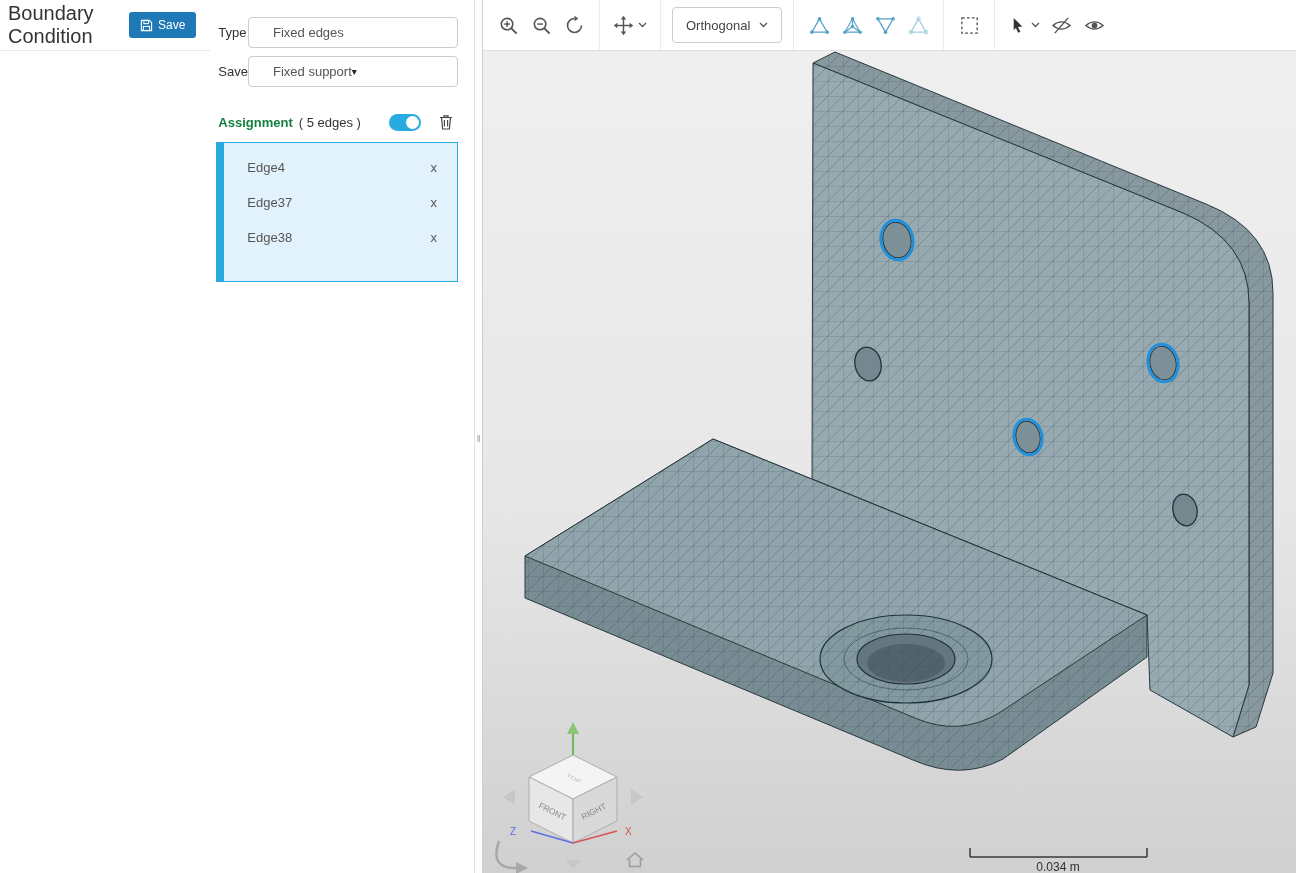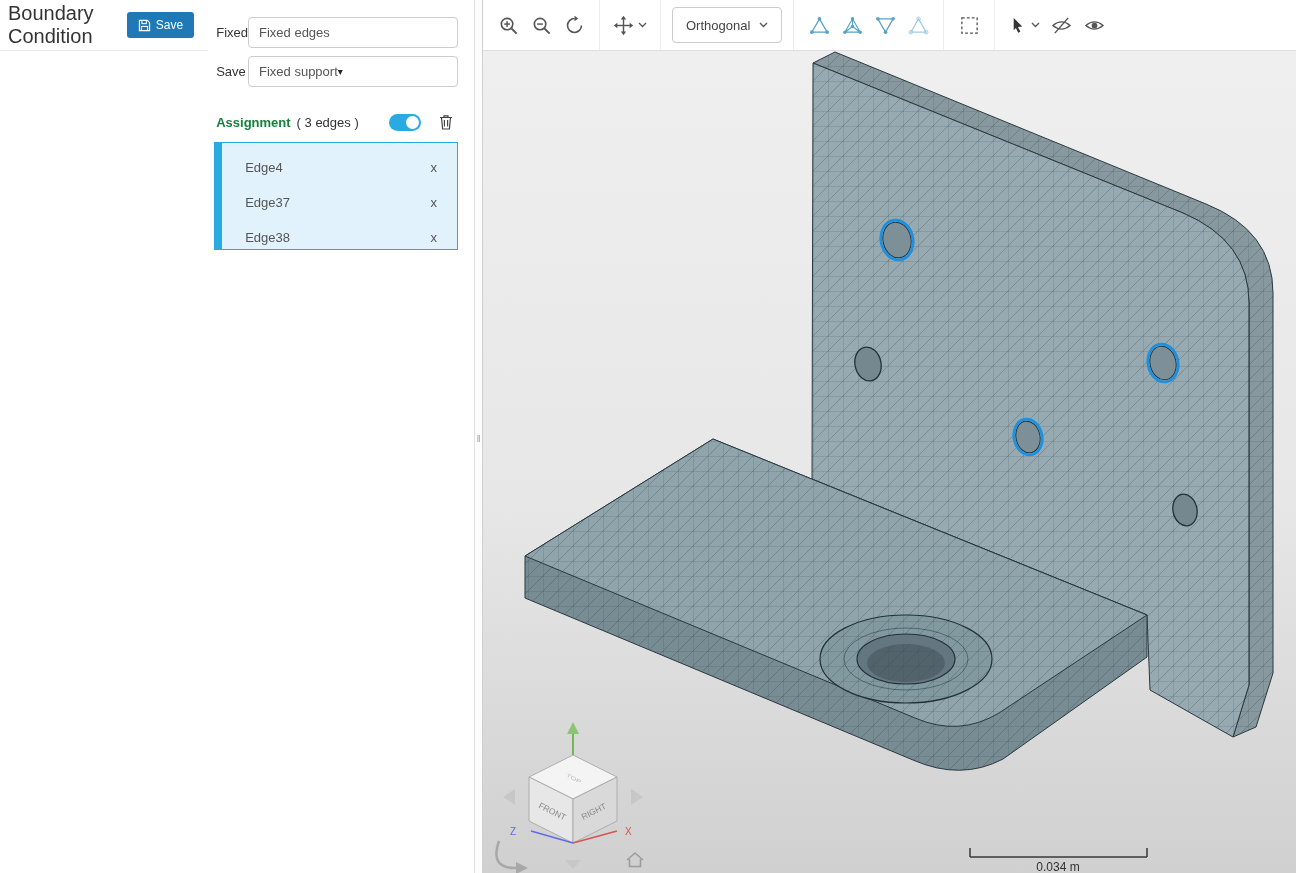--- a/index.html
+++ b/index.html
@@ -12,35 +12,35 @@
   .panel-header { display: flex; align-items: center; justify-content: space-between;
                   padding: 10px 14px 10px 8px; border-bottom: 1px solid #e8e8e8; height: 51px; }
   .panel-title { font-size: 20px; color: #333; }
   .save-btn { display: inline-flex; align-items: center; gap: 5px; background: #1f79b6; color: #fff;
               border: none; border-radius: 3px; padding: 6px 11px; font-size: 12px; cursor: pointer;
               font-family: "Liberation Sans", sans-serif; }
   .panel-body { padding: 17px 16px 0 8px; }
   .form-row { display: flex; align-items: center; margin-bottom: 8px; }
   .form-row .field-label { flex: 1; font-size: 13px; color: #333; }
   .text-input, .select-box { width: 210px; height: 31px; border: 1px solid #ccc; border-radius: 4px;
-              font-size: 13px; color: #555; padding: 0 10px; background: #fff;
+              font-size: 13px; color: #555; padding: 0 24px; background: #fff;
               font-family: "Liberation Sans", sans-serif; }
   .select-box { display: flex; align-items: center; cursor: pointer; }
   .caret { font-size: 10px; color: #222; line-height: 1; }
 
   .assign-header { display: flex; align-items: center; margin-top: 26px; margin-bottom: 11px; }
   .assign-label { font-size: 13px; font-weight: bold; color: #15803d; }
   .assign-count { font-size: 13px; color: #333; margin-left: 6px; }
   .assign-controls { margin-left: auto; display: flex; align-items: center; gap: 17px; padding-right: 4px; }
   .toggle { width: 32px; height: 17px; border-radius: 9px; background: #29abe2; position: relative; cursor: pointer; }
   .toggle-knob { position: absolute; right: 2px; top: 2px; width: 13px; height: 13px; border-radius: 50%; background: #fff; }
   .trash-btn { background: none; border: none; cursor: pointer; display: flex; align-items: center; }
 
   .assign-box { border: 1px solid #29abe2; border-left: 8px solid #29abe2; background: #e1f2fc;
-                height: 108px; padding-top: 7px; margin-left: -2px; }
+                height: 140px; padding-top: 7px; margin-left: -2px; }
   .edge-row { display: flex; align-items: center; height: 35px; padding: 0 20px 0 23px;
               font-size: 13px; color: #555; }
   .edge-remove { margin-left: auto; color: #555; font-size: 13px; cursor: pointer; background: none; border: none;
                  font-family: "Liberation Sans", sans-serif; }
 
   
   .gutter { width: 9px; flex: none; background: #fdfdfd; border-left: 1px solid #e2e2e2;
             border-right: 1px solid #cfcfcf; position: relative; }
   .gutter-handle { position: absolute; top: 434px; left: 0; width: 100%; text-align: center;
                    color: #9a9a9a; font-size: 9px; }
@@ -77,34 +77,34 @@
             <rect x="4.2" y="1.6" width="4.8" height="3.4" fill="none" stroke="#fff" stroke-width="1.1"></rect>
             <rect x="3.6" y="8" width="6.8" height="4.4" fill="none" stroke="#fff" stroke-width="1.1"></rect>
           </svg>
         </span>
         <span>Save</span>
       </button>
     </div>
 
     <div class="panel-body">
       <div class="form-row">
-        <span class="field-label">Fixed</span>
+        <span class="field-label">Type</span>
         <input class="text-input" type="text" value="Fixed edges" style="">
       </div>
       <div class="form-row">
         <span class="field-label">Save</span>
         <div class="select-box">
           <span>Fixed support</span>
           <span class="caret">▾</span>
         </div>
       </div>
 
       <div class="assign-header">
         <span class="assign-label">Assignment</span>
-        <span class="assign-count">( 3 edges )</span>
+        <span class="assign-count">( 5 edges )</span>
         <span class="assign-controls">
           <span class="toggle">
             <span class="toggle-knob"></span>
           </span>
           <button class="trash-btn">
             <span>
               <svg width="16" height="18" viewBox="0 0 16 18">
                 <path d="M2 4.5 H14 M6 4.5 V2.8 H10 V4.5 M3.5 4.5 L4.6 16 H11.4 L12.5 4.5 M6.4 7 V13.5 M9.6 7 V13.5" fill="none" stroke="#444" stroke-width="1.2"></path>
               </svg>
             </span>

